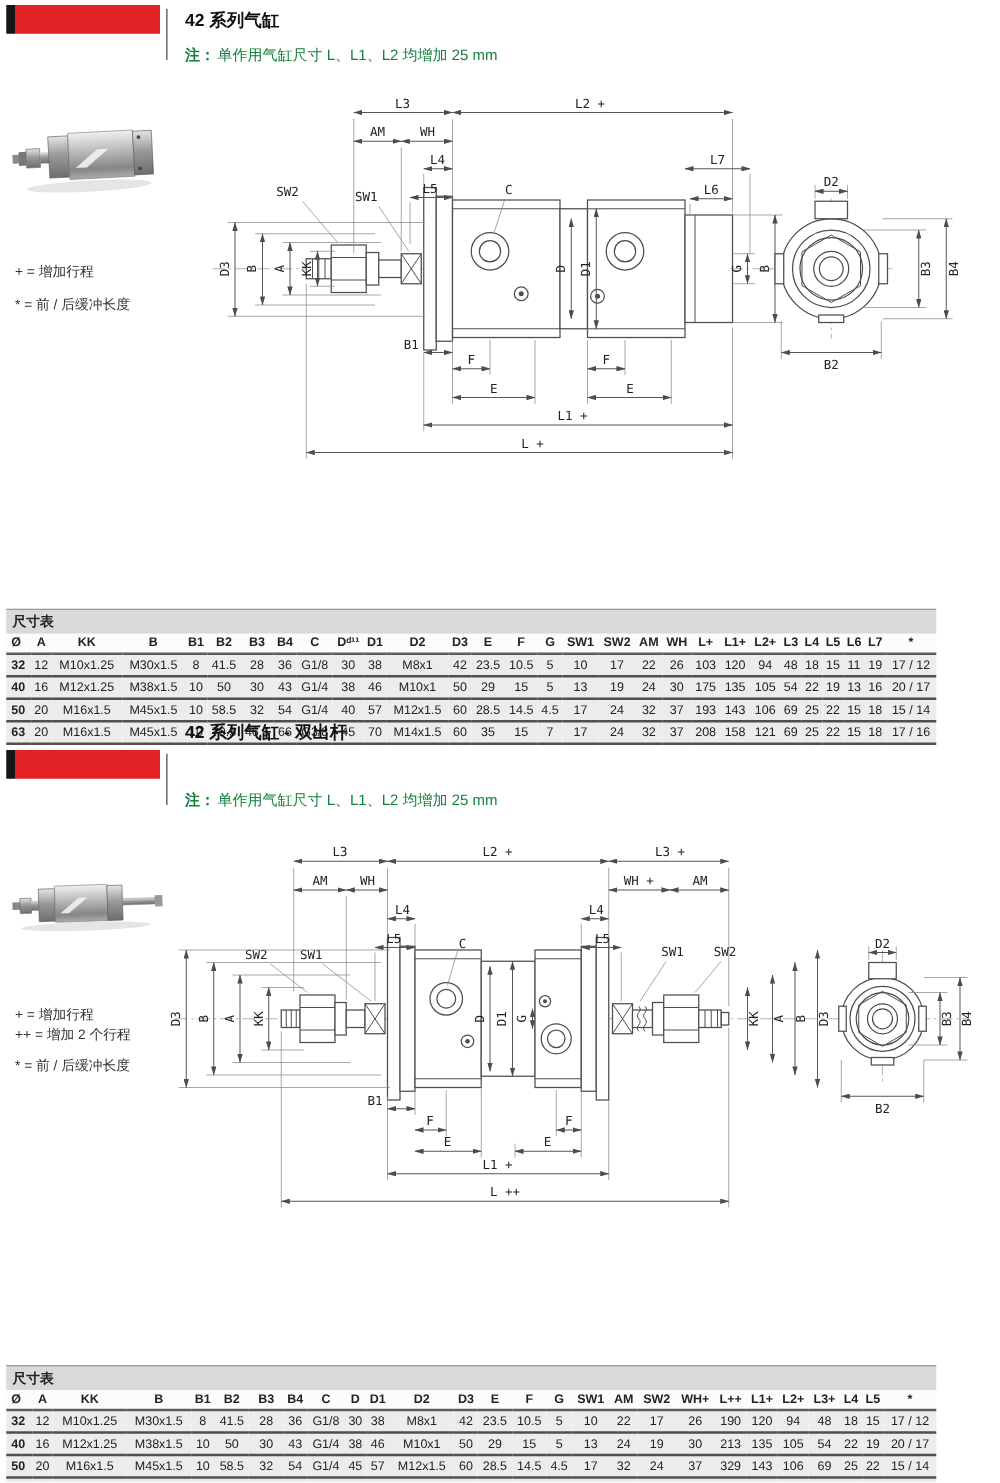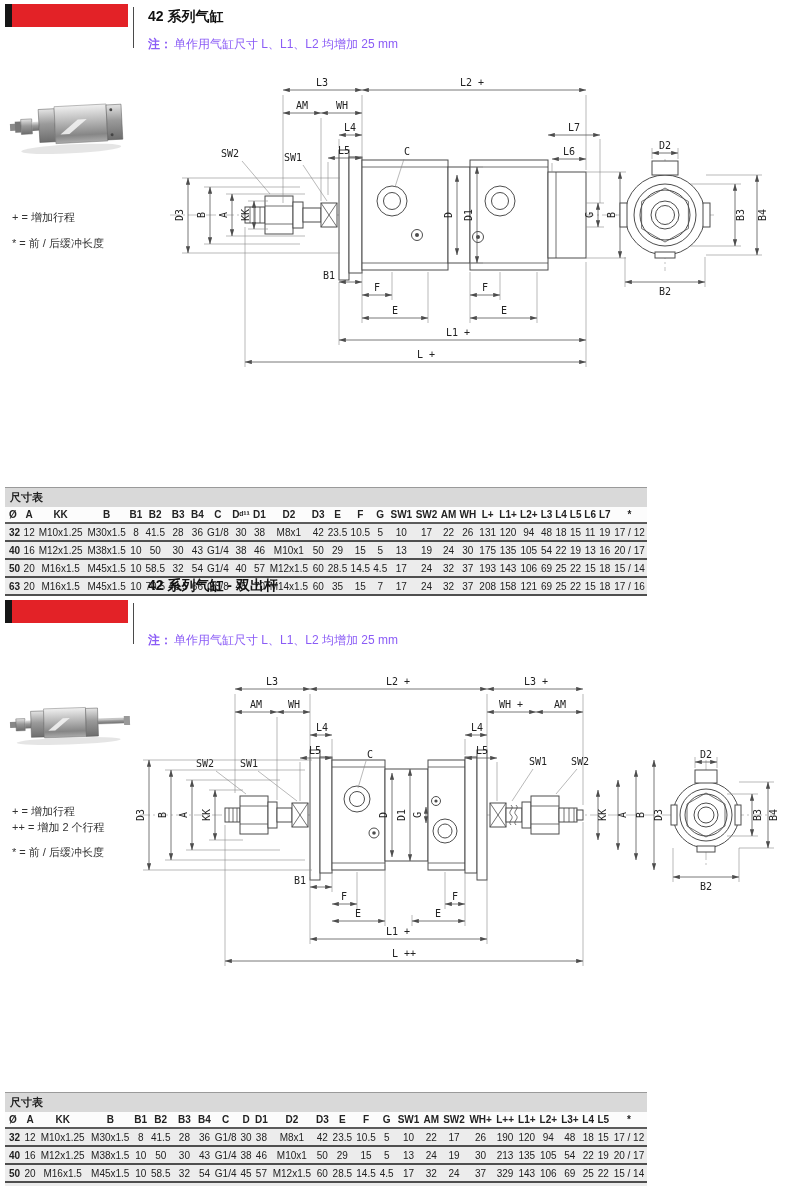--- a/index.html
+++ b/index.html
@@ -3,25 +3,25 @@
 <meta charset="utf-8">
 <style>
   html,body{margin:0;padding:0;background:#fff;}
   #page{position:relative;width:800px;height:1186px;background:#fff;overflow:hidden;
         font-family:"Liberation Sans",sans-serif;color:#222;}
   .abs{position:absolute;}
   .chip{width:7px;height:23px;background:#161616;}
   .redbar{width:116px;height:23px;background:#e32227;}
   .vline{width:1px;height:41px;background:#4a4a4a;}
   .sec-title{font-size:14px;font-weight:bold;color:#111;white-space:nowrap;}
-  .note{font-size:12px;color:#8b5cf6;white-space:nowrap;}
+  .note{font-size:12px;color:#15803d;white-space:nowrap;}
   .note b{margin-right:2px;}
   .legend{font-size:11px;font-weight:normal;color:#333;white-space:nowrap;}
   
-  .tblwrap{width:642px;}
+  .tblwrap{width:744px;}
   .tbltitle{background:#d9d9d9;border-top:1px solid #9a9a9a;font-size:11px;font-weight:bold;
             padding:2px 5px;color:#222;}
   table.dimtable{border-collapse:collapse;width:100%;font-size:10px;color:#222;}
   table.dimtable th{font-weight:bold;text-align:center;padding:2px 1px;background:#fcfcfc;
                     border-bottom:2px solid #5c5c5c;white-space:nowrap;}
   table.dimtable td{text-align:center;padding:2.5px 1px;background:#ececec;
                     border-bottom:2px solid #4f4f4f;border-top:1px solid #fff;white-space:nowrap;}
   table.dimtable th:first-child, table.dimtable td:first-child{text-align:left;padding-left:4px;}
   table.dimtable td:first-child{font-weight:bold;}
   
@@ -298,21 +298,21 @@
             <td>38</td>
             <td>M8x1</td>
             <td>42</td>
             <td>23.5</td>
             <td>10.5</td>
             <td>5</td>
             <td>10</td>
             <td>17</td>
             <td>22</td>
             <td>26</td>
-            <td>131</td>
+            <td>103</td>
             <td>120</td>
             <td>94</td>
             <td>48</td>
             <td>18</td>
             <td>15</td>
             <td>11</td>
             <td>19</td>
             <td>17 / 12</td>
           </tr>
           <tr>

